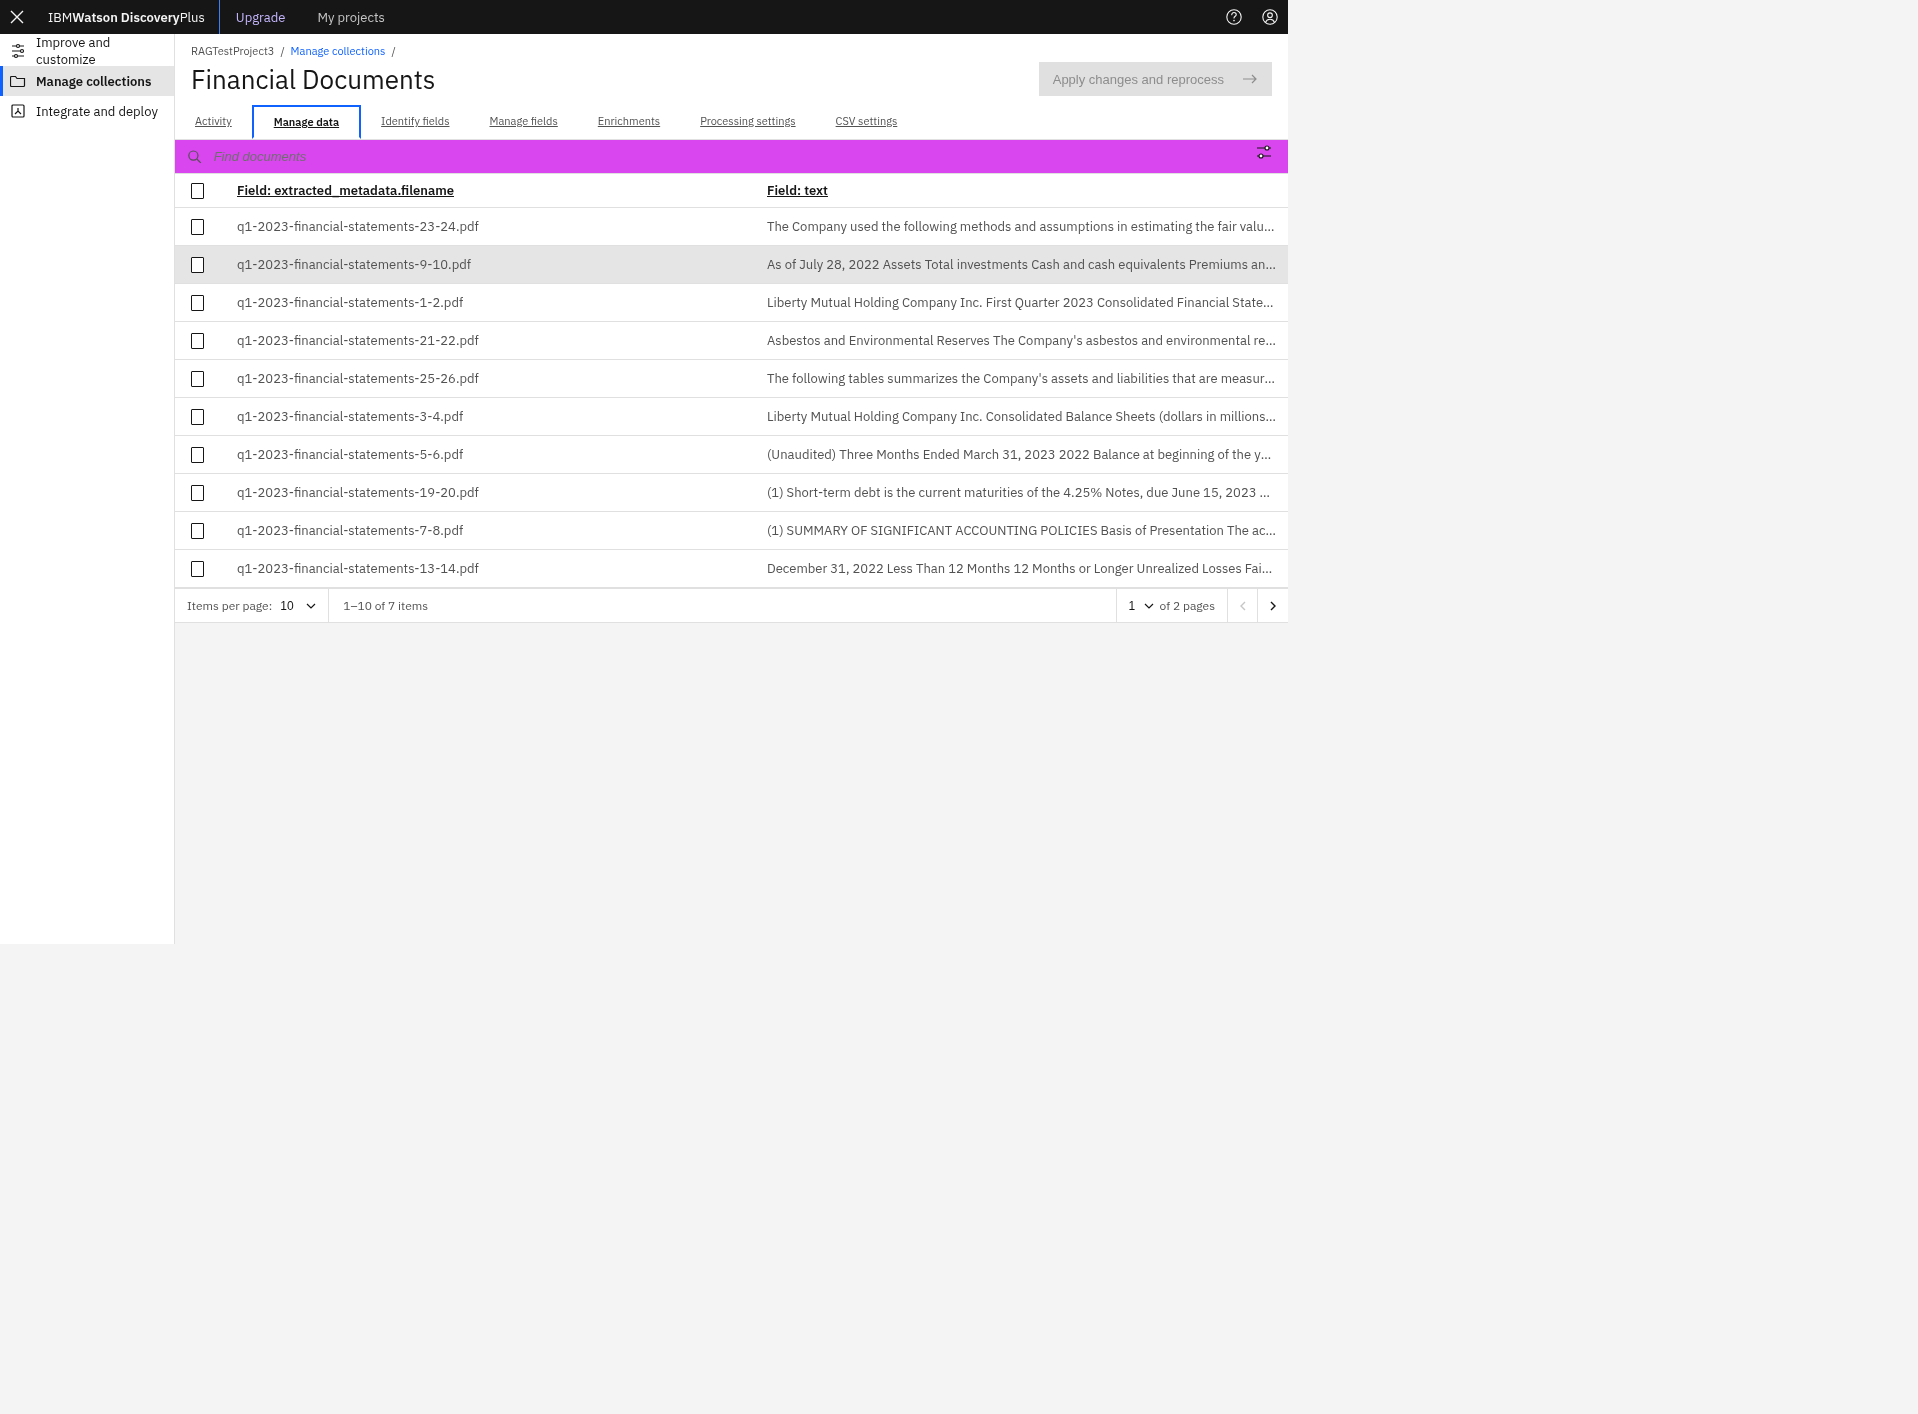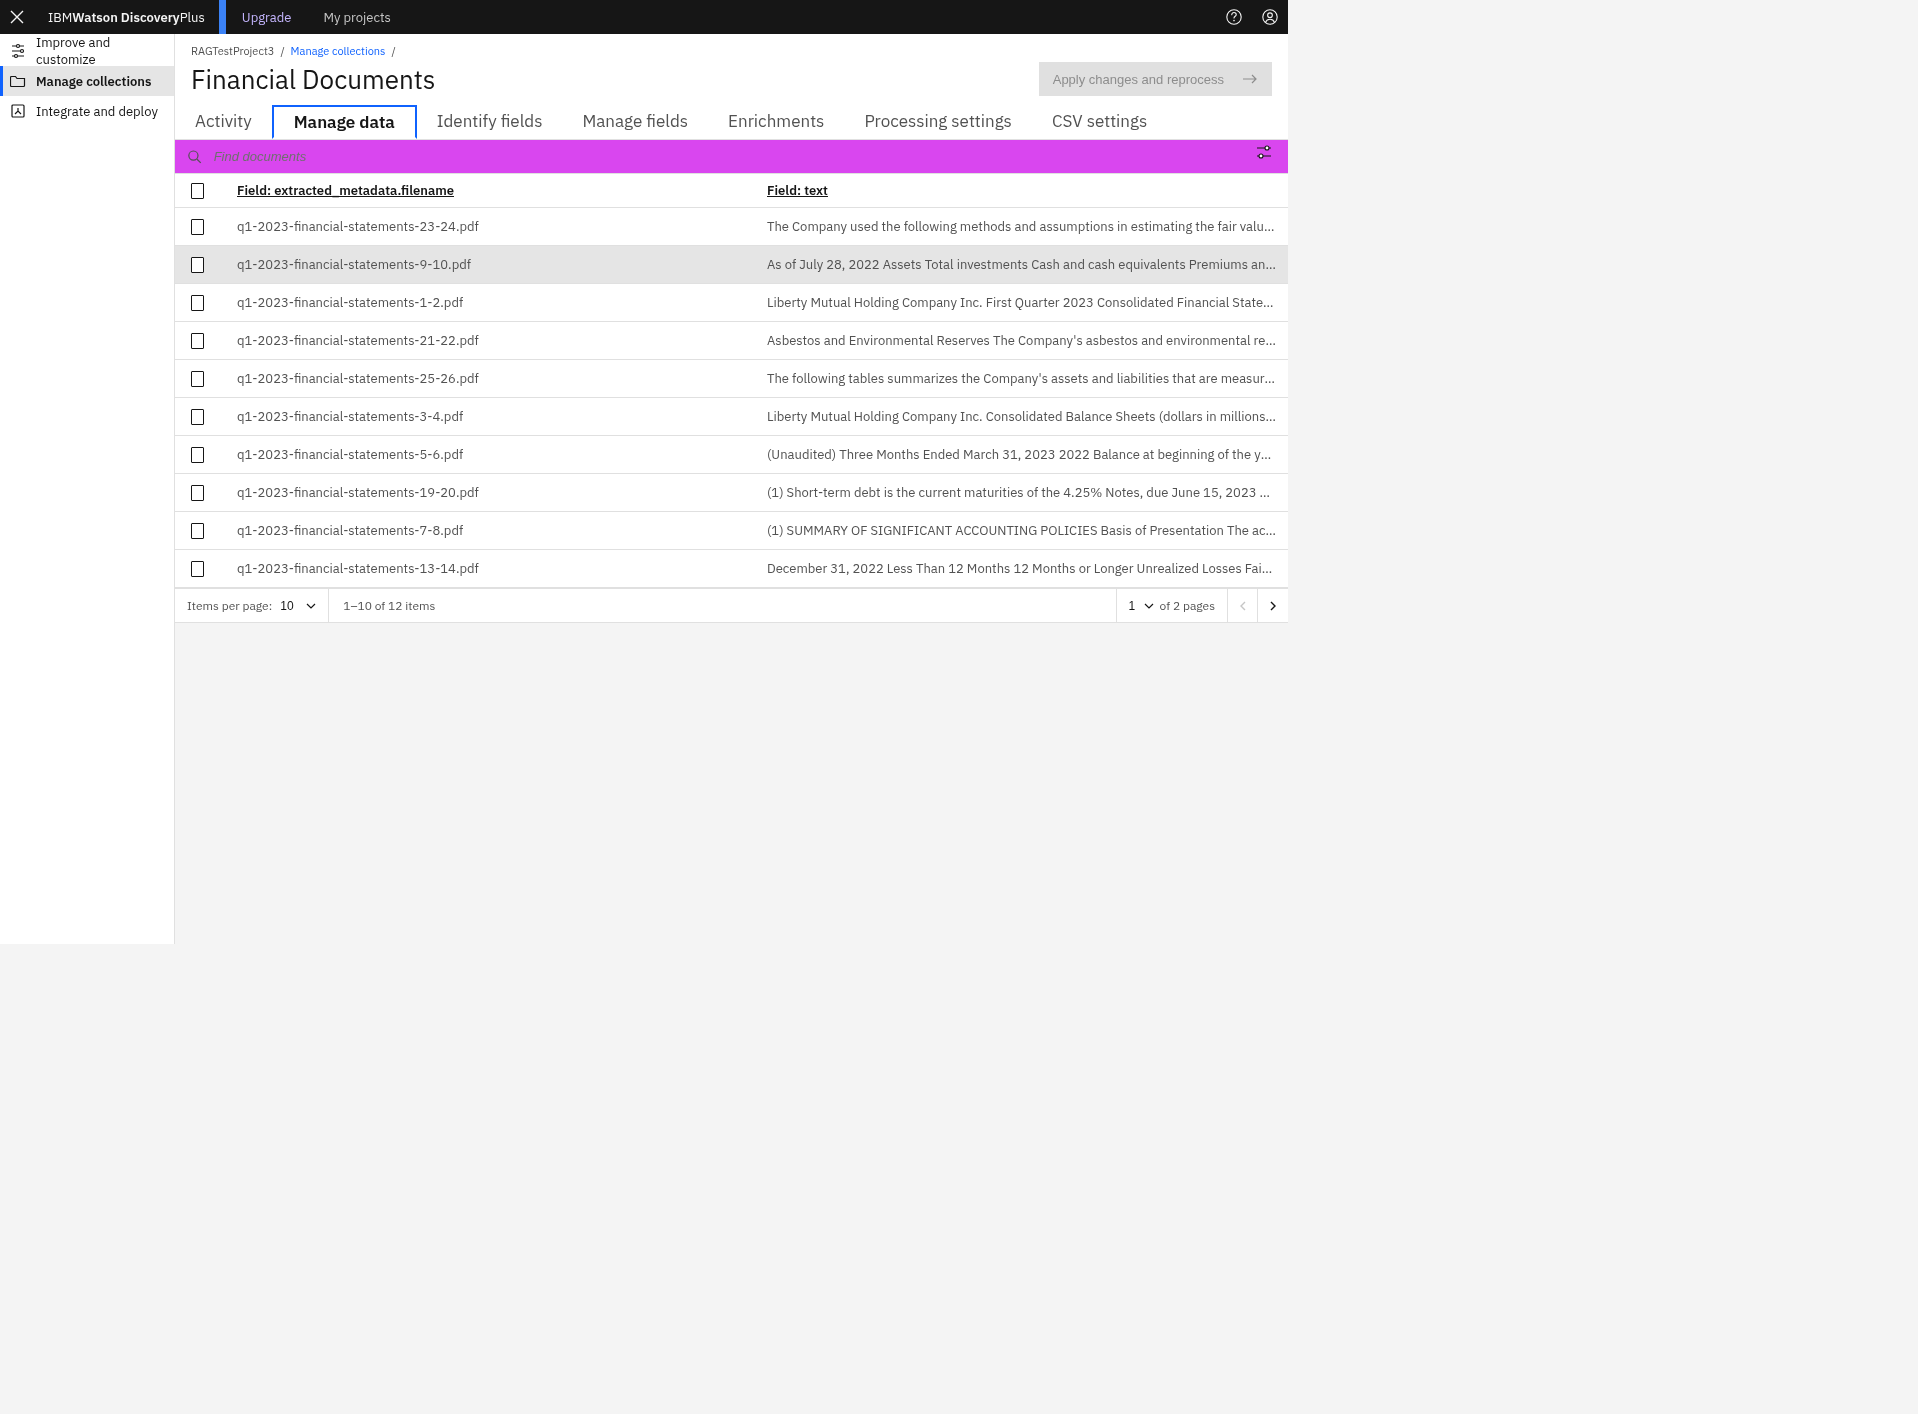--- a/index.html
+++ b/index.html
@@ -34,21 +34,21 @@
     background:#161616;
     color:#f4f4f4;
     display:flex;
     align-items:stretch;
     font-size:13px;
   }
   .header .close{
     width:34px;display:flex;align-items:center;justify-content:center;cursor:pointer;
   }
   .header .brand{
-    display:flex;align-items:center;padding:0 14px;border-right:7px solid #3b82f6;white-space:nowrap;
+    display:flex;align-items:center;padding:0 14px;border-right:1px solid #3b82f6;white-space:nowrap;
   }
   .header .brand b{font-weight:600;}
   .header .nav-item{
     display:flex;align-items:center;padding:0 16px;cursor:pointer;color:#c6c6c6;
   }
   .header .nav-item.upgrade{color:#c4b5fd;}
   .header .spacer{flex:1;}
   .header .icon-btn{
     width:36px;display:flex;align-items:center;justify-content:center;cursor:pointer;
   }
@@ -117,22 +117,23 @@
     cursor:not-allowed;
     border:none;
   }
   .tabs{
     display:flex;
     border-top:1px solid transparent;
     margin-left:-16px;
   }
   .tab{
     padding:0 20px;height:34px;display:flex;align-items:center;
-    font-size:17px;color:var(--text-2);cursor:pointer;
+    font-size:11px;color:var(--text-2);cursor:pointer;
     border-bottom:2px solid transparent;
+    text-decoration:underline;
   }
   .tab.active{
     color:var(--text);
     border:2px solid var(--accent);
     border-bottom:2px solid #fff;
     font-weight:600;
     margin-bottom:-1px;background:#fff;
   }
 
   
@@ -396,21 +397,21 @@
     <div class="pagination">
       <div class="ipp">
         <span>Items per page:</span>
         <span style="position:relative;display:inline-flex;align-items:center;gap:8px">
           <select><option>10</option></select>
           <svg class="chev" width="10" height="6" viewBox="0 0 10 6">
               <path d="M1 1 L5 5 L9 1" fill="none" stroke="#161616" stroke-width="1.2"></path>
             </svg>
         </span>
       </div>
-      <div class="range">1–10 of 12 items</div>
+      <div class="range">1–10 of 7 items</div>
       <div class="spacer"></div>
       <div class="page-sel">
         <span style="display:inline-flex;align-items:center;gap:4px">
           <select><option>1</option></select>
           <svg class="chev" width="10" height="6" viewBox="0 0 10 6">
               <path d="M1 1 L5 5 L9 1" fill="none" stroke="#161616" stroke-width="1.2"></path>
             </svg>
         </span>
         <span>of 2 pages</span>
       </div>

